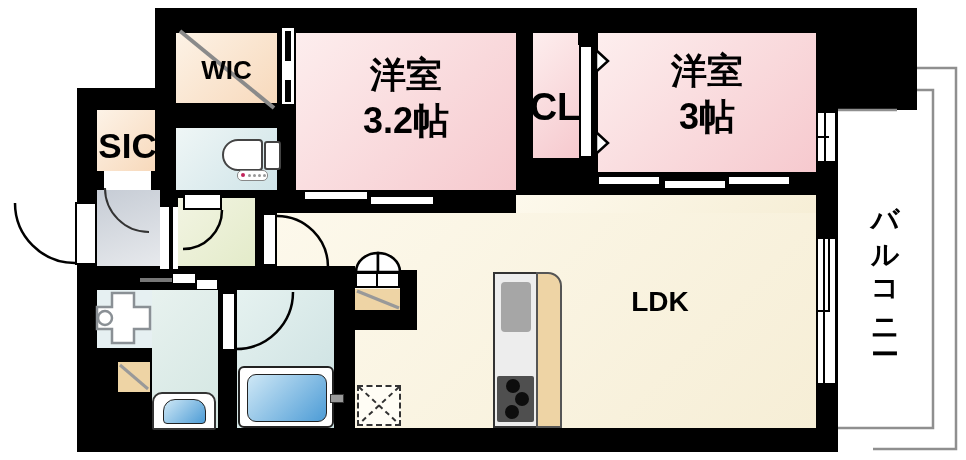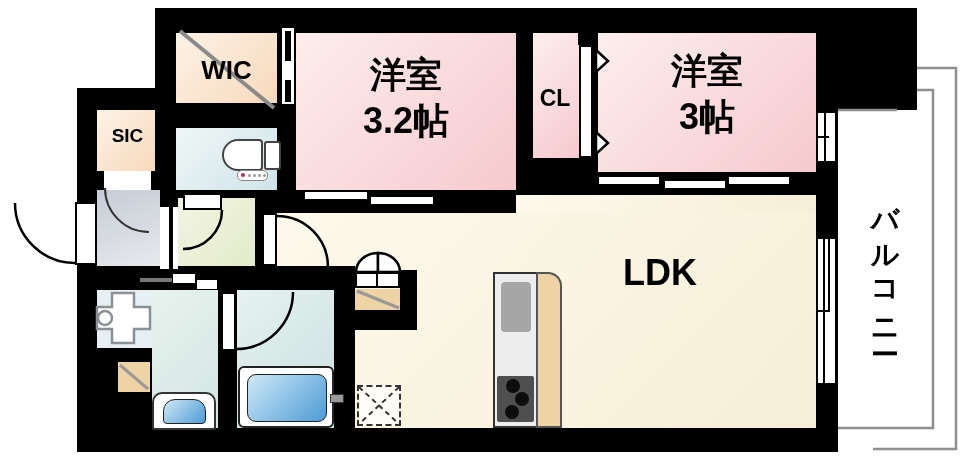--- a/index.html
+++ b/index.html
@@ -163,28 +163,28 @@
 
     <path d="M112,293 L134,293 L134,307 L150,307 L150,329 L134,329 L134,343 L112,343 L112,329 L97,329 L97,307 L112,307 Z" fill="#fff" stroke="#8a9095" stroke-width="2.5"></path>
     <circle cx="105" cy="318" r="7" fill="#fff" stroke="#8a9095" stroke-width="2.5"></circle>
 
     <path d="M917,68 L956,68 L956,449 L873,449" stroke="#8f8f8f" stroke-width="2.5" fill="none"></path>
     <path d="M917,90 L933,90 L933,428 L838,428" stroke="#8f8f8f" stroke-width="2.5" fill="none"></path>
     <path d="M838,110 L897,110" stroke="#8f8f8f" stroke-width="2.5" fill="none"></path>
   </svg>
 
   <div class="abs lbl" style="left:176px;top:55px;width:101px;font-size:26px;">WIC</div>
-  <div class="abs lbl" style="left:97px;top:125px;width:61px;font-size:19px;">SIC</div>
+  <div class="abs lbl" style="left:97px;top:125px;width:61px;font-size:35px;">SIC</div>
   <div class="abs lbl" style="left:296px;top:52px;width:220px;font-size:36px;line-height:46px;">
     <div>洋室</div>
     <div>3.2帖</div>
   </div>
-  <div class="abs lbl" style="left:528px;top:85px;width:54px;font-size:23px;">CL</div>
+  <div class="abs lbl" style="left:528px;top:85px;width:54px;font-size:38px;">CL</div>
   <div class="abs lbl" style="left:598px;top:48px;width:218px;font-size:36px;line-height:46px;">
     <div>洋室</div>
     <div>3帖</div>
   </div>
-  <div class="abs lbl" style="left:540px;top:251px;width:240px;font-size:36px;line-height:43px;">
+  <div class="abs lbl" style="left:540px;top:280px;width:240px;font-size:28px;line-height:43px;">
     <div>LDK</div>
   </div>
   <div class="abs lbl v-text" style="left:868px;top:162px;height:210px;font-size:28px;letter-spacing:6px;">バルコニー</div>
 
 </div>
 
 </body></html>

